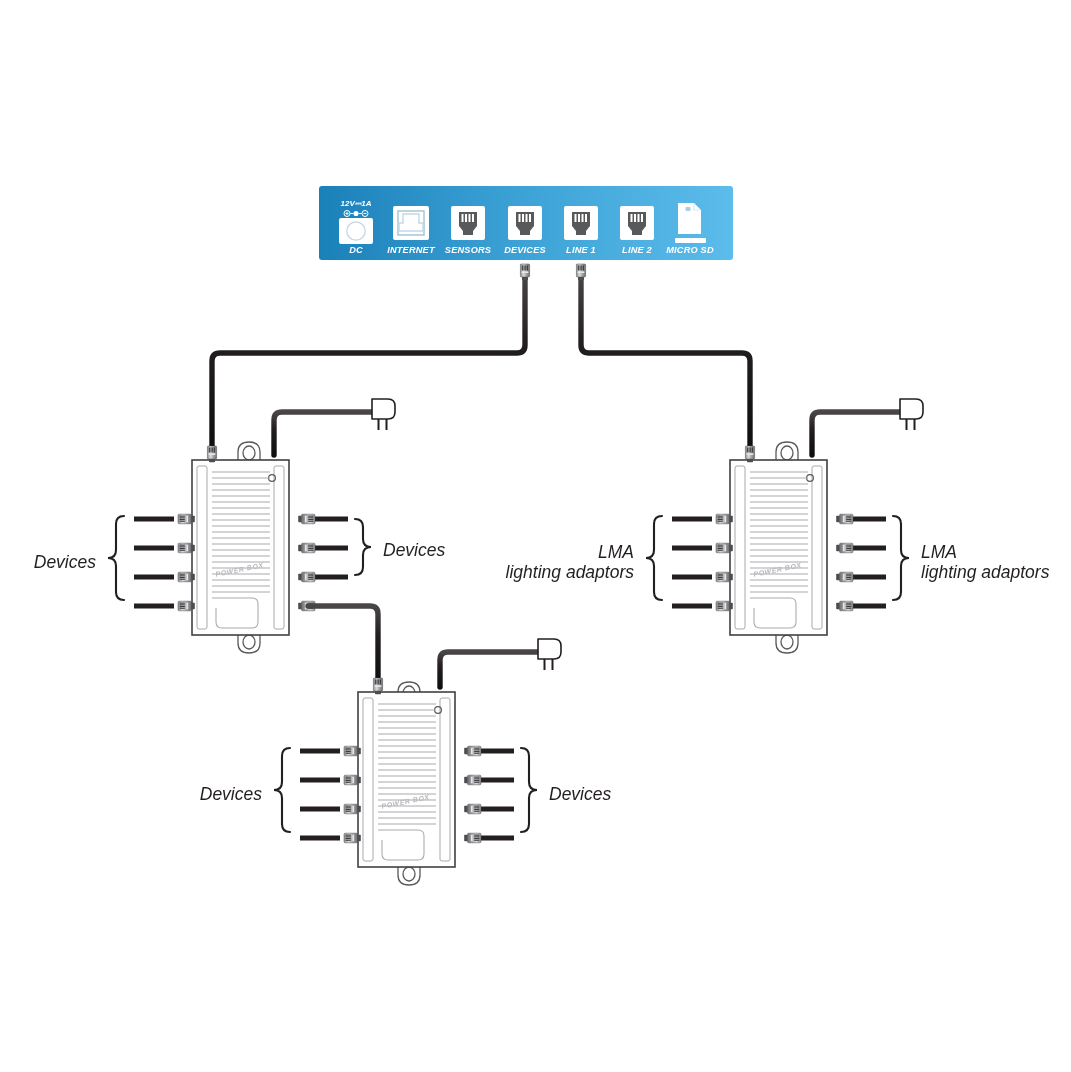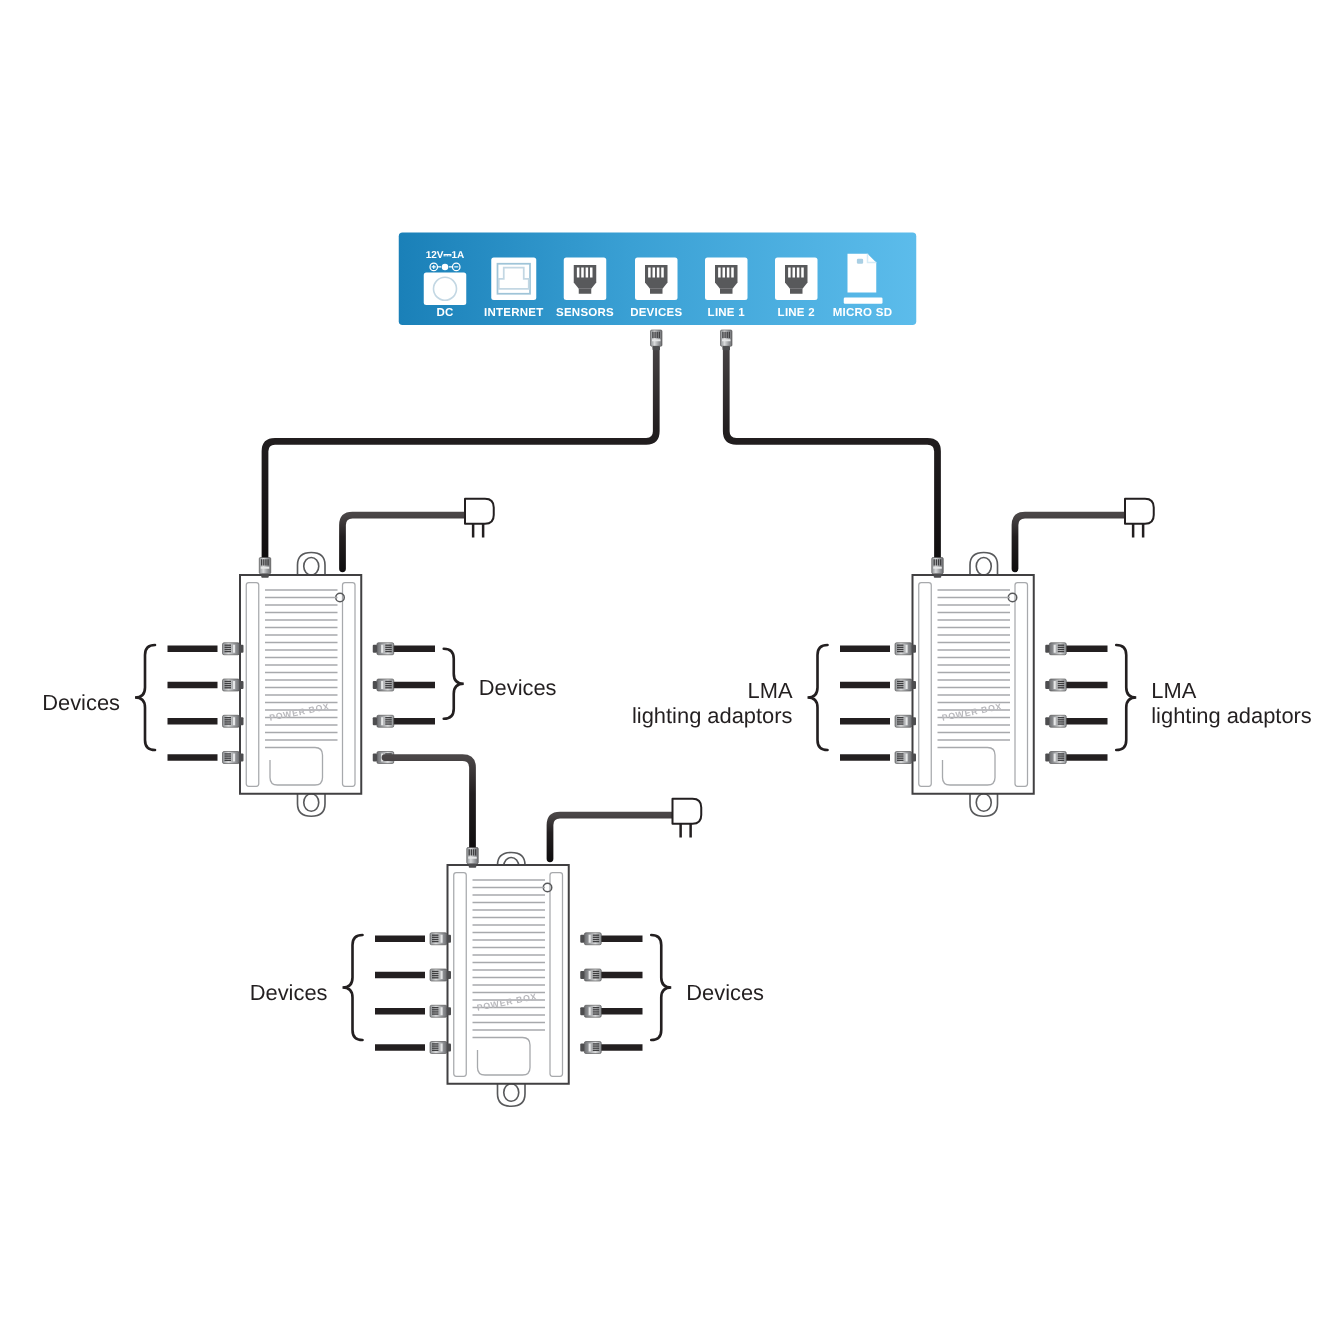--- a/index.html
+++ b/index.html
@@ -10,20 +10,21 @@
   body {
     width: 1071px;
     height: 1072px;
     position: relative;
     font-family: "Liberation Sans", sans-serif;
     overflow: hidden;
   }
   #diagram-root {
     position: absolute;
     inset: 0;
+    font-style: italic;
   }
   svg.diagram {
     display: block;
     width: 1071px;
     height: 1072px;
   }
   text {
     font-family: "Liberation Sans", sans-serif;
     fill: #231f20;
   }

